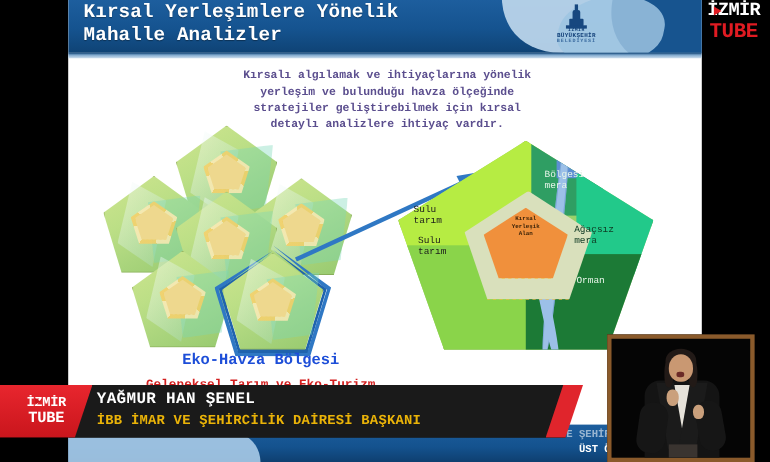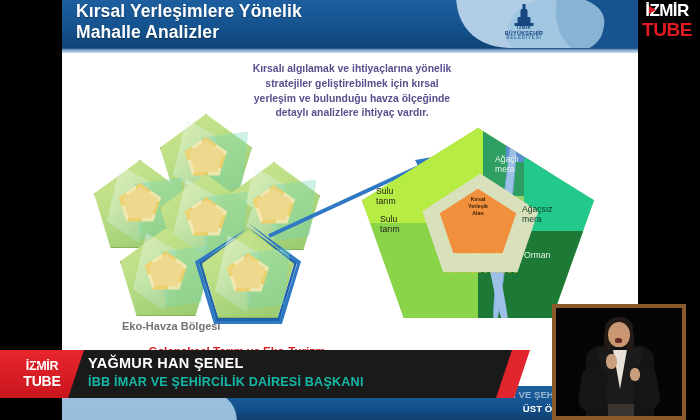--- a/index.html
+++ b/index.html
@@ -1,19 +1,19 @@
 <!DOCTYPE html>
 <html><head>
 <meta charset="utf-8">
 <style>
   html,body{margin:0;padding:0;background:#000;}
   body{width:700px;height:420px;overflow:hidden;position:relative;
        font-family:"Liberation Sans","DejaVu Sans",sans-serif;}
 
-  #stage{position:absolute;inset:0;width:700px;height:420px;background:#000;overflow:hidden;}
+  #stage{position:absolute;inset:0;width:700px;height:420px;background:#000;overflow:hidden;font-family:Liberation Mono, monospace;}
 
   
   .slide{position:absolute;left:62px;top:0;width:576px;height:420px;background:#fff;overflow:hidden;}
 
   
   .slide-header{position:absolute;left:0;top:0;width:100%;height:48px;
      background:linear-gradient(180deg,#1d5e9e 0%,#15538f 55%,#0f4375 100%);}
   .hdr-swoosh{position:absolute;right:0;top:0;width:250px;height:48px;overflow:hidden;}
   .hdr-swoosh .sw1{position:absolute;right:-40px;top:-26px;width:230px;height:74px;
      background:#b9d4ea;border-radius:0 0 0 120px;transform:skewX(-18deg);opacity:.95;}
@@ -120,21 +120,21 @@
   .l-sulu{left:18px;top:86px;}
   .l-agacli{left:133px;top:26px;color:#e8f5ea;}
   .l-agacsiz{left:160px;top:76px;color:#0f3a23;}
   .l-orman{left:162px;top:122px;color:#eaf6ea;}
   .l-core{position:absolute;left:33.5%;top:36%;width:33%;text-align:center;
      font-size:5.3px;font-weight:bold;color:#3a2208;line-height:1.25;}
   .l-core span{display:block;}
 
   
   .cap{position:absolute;font-weight:bold;}
-  .cap-eko{left:60px;top:320px;width:230px;text-align:left;font-size:11px;color:#737373;}
+  .cap-eko{left:60px;top:320px;width:230px;text-align:center;font-size:14px;color:#1d4ed8;}
   .cap-gel{left:40px;top:344px;width:270px;text-align:center;font-size:11.6px;color:#d31f1f;}
   .cap-kir{left:326px;top:322px;width:200px;text-align:center;font-size:13px;color:#5e8f2e;}
 
   
   .slide-footer{position:absolute;left:0;bottom:0;width:100%;height:34px;
      background:linear-gradient(180deg,#1d5e9e 0%,#14528e 60%,#0e3f70 100%);overflow:hidden;}
   .ftr-swoosh{position:absolute;left:-10px;bottom:-16px;width:190px;height:44px;
      background:#a9cbe8;border-radius:0 90px 0 0;transform:skewX(-20deg);opacity:.9;}
   .ftr-text{position:absolute;right:8px;top:2px;text-align:right;color:#fff;
      font-weight:bold;font-size:9.6px;line-height:1.45;}
@@ -156,21 +156,21 @@
   .bb-izmir{font-size:12.5px;font-weight:bold;color:#fff;letter-spacing:-.3px;position:relative;}
   .bb-tube{font-size:14px;font-weight:bold;color:#fff;letter-spacing:-.2px;}
   .bb-play{position:absolute;left:8px;top:3px;width:0;height:0;
      border-left:5px solid #c9151c;border-top:3px solid transparent;border-bottom:3px solid transparent;}
 
   .lower-third{position:absolute;left:62px;bottom:22px;width:452px;height:48px;z-index:42;
      background:#1a1a1a;}
   .lt-red{position:absolute;right:-16px;top:0;width:34px;height:48px;
      background:#e0252c;clip-path:polygon(16px 0,34px 0,18px 48px,0 48px);}
   .lt-name{position:absolute;left:26px;top:5px;color:#fff;font-size:14.5px;font-weight:bold;letter-spacing:.3px;}
-  .lt-role{position:absolute;left:26px;top:25px;color:#14b8a6;font-size:12.6px;font-weight:bold;letter-spacing:.2px;}
+  .lt-role{position:absolute;left:26px;top:25px;color:#eab308;font-size:12.6px;font-weight:bold;letter-spacing:.2px;}
 
   .pip{position:absolute;right:14px;bottom:0;width:126px;height:108px;z-index:50;
      border:4px solid #8a5a2b;background:#0a0a0a;overflow:hidden;}
   .pip-bg{position:absolute;inset:0;background:#050505;}
   .spk-head{position:absolute;left:52px;top:14px;width:22px;height:25px;border-radius:50% 50% 46% 46%;
      background:#c99872;}
   .spk-hair{position:absolute;left:49px;top:9px;width:28px;height:22px;border-radius:50% 50% 38% 38%;
      background:#221a17;}
   .spk-hair2{position:absolute;left:48px;top:20px;width:8px;height:24px;border-radius:40%;background:#221a17;}
   .spk-hair3{position:absolute;left:70px;top:20px;width:8px;height:24px;border-radius:40%;background:#221a17;}
@@ -211,22 +211,22 @@
         </div>
         <div class="muni-l1">İZMİR</div>
         <div class="muni-l2">BÜYÜKŞEHİR</div>
         <div class="muni-l3">BELEDİYESİ</div>
       </div>
     </div>
     <div class="hdr-rule"></div>
 
     <div class="intro">
       <span>Kırsalı algılamak ve ihtiyaçlarına yönelik</span>
+      <span>yerleşim ve bulunduğu havza ölçeğinde</span>
       <span>stratejiler geliştirebilmek için kırsal</span>
-      <span>yerleşim ve bulunduğu havza ölçeğinde</span>
       <span>detaylı analizlere ihtiyaç vardır.</span>
     </div>
 
     <div class="cluster">
       <div class="pent p1">
         <div class="shape"></div>
           <div class="sheen"></div>
           <div class="sheen2"></div>
         <div class="coreRing"></div>
           <div class="core"></div>
@@ -295,21 +295,21 @@
       </div>
       <div class="lbl l-susuz">
         <span>Sulu</span>
         <span>tarım</span>
       </div>
       <div class="lbl l-sulu">
         <span>Sulu</span>
         <span>tarım</span>
       </div>
       <div class="lbl l-agacli">
-        <span>Ağaçlı</span>
+        <span>Bölgesi</span>
         <span>mera</span>
       </div>
       <div class="lbl l-agacsiz">
         <span>Ağaçsız</span>
         <span>mera</span>
       </div>
       <div class="lbl l-orman">
         <span>Orman</span>
       </div>
     </div>

